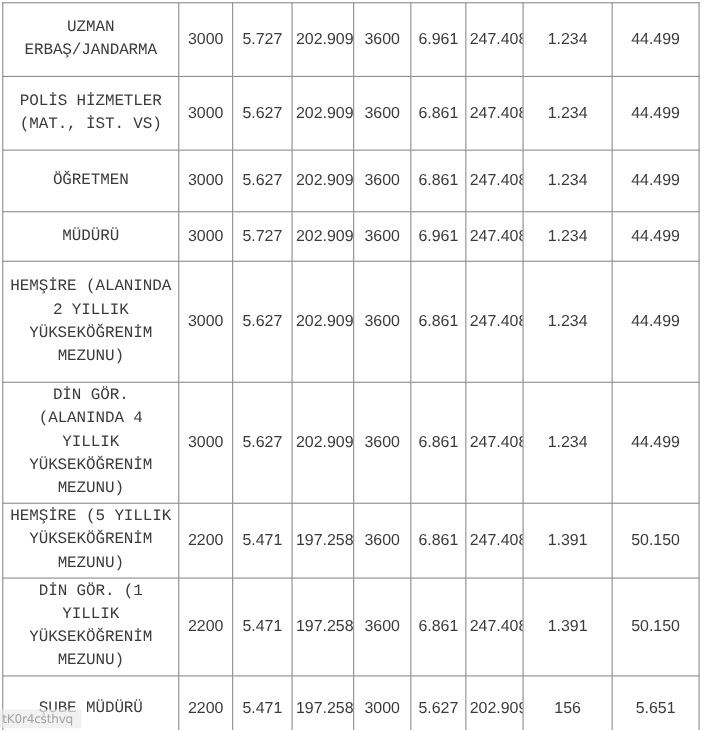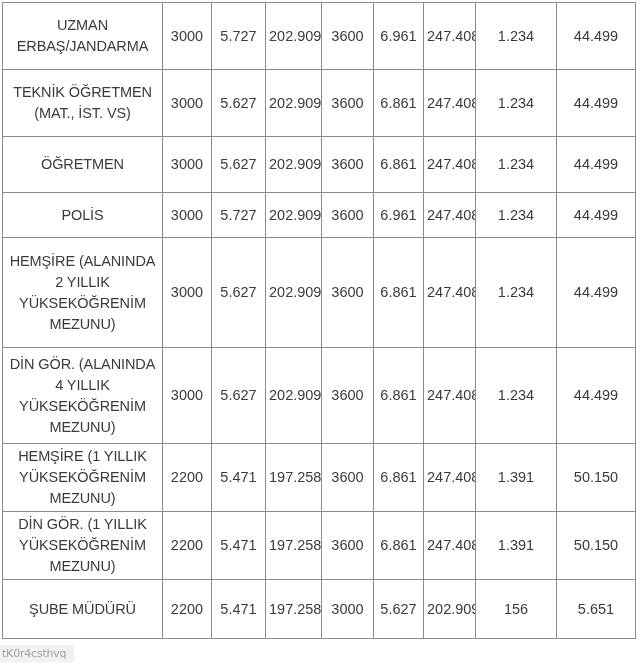--- a/index.html
+++ b/index.html
@@ -32,20 +32,21 @@
     text-align: center;
     vertical-align: middle;
     padding: 2px 3px;
     background: #ffffff;
     overflow: hidden;
   }
 
   td.title-cell {
     font-size: 14.5px;
     letter-spacing: -0.1px;
+    font-family: Liberation Mono, monospace;
   }
 
   
   col.c-title  { width: 160px; }
   col.c-n1     { width: 49px;  }
   col.c-n2     { width: 54px;  }
   col.c-n3     { width: 56px;  }
   col.c-n4     { width: 52px;  }
   col.c-n5     { width: 50px;  }
   col.c-n6     { width: 52px;  }
@@ -94,21 +95,21 @@
       <td>5.727</td>
       <td>202.909</td>
       <td>3600</td>
       <td>6.961</td>
       <td>247.408</td>
       <td>1.234</td>
       <td>44.499</td>
     </tr>
 
     <tr style="height:67px">
-      <td class="title-cell">TEKNİK ÖĞRETMEN (MAT., İST. VS)</td>
+      <td class="title-cell">POLİS HİZMETLER (MAT., İST. VS)</td>
       <td>3000</td>
       <td>5.627</td>
       <td>202.909</td>
       <td>3600</td>
       <td>6.861</td>
       <td>247.408</td>
       <td>1.234</td>
       <td>44.499</td>
     </tr>
 
@@ -118,21 +119,21 @@
       <td>5.627</td>
       <td>202.909</td>
       <td>3600</td>
       <td>6.861</td>
       <td>247.408</td>
       <td>1.234</td>
       <td>44.499</td>
     </tr>
 
     <tr style="height:45px">
-      <td class="title-cell">POLİS</td>
+      <td class="title-cell">MÜDÜRÜ</td>
       <td>3000</td>
       <td>5.727</td>
       <td>202.909</td>
       <td>3600</td>
       <td>6.961</td>
       <td>247.408</td>
       <td>1.234</td>
       <td>44.499</td>
     </tr>
 
@@ -154,21 +155,21 @@
       <td>5.627</td>
       <td>202.909</td>
       <td>3600</td>
       <td>6.861</td>
       <td>247.408</td>
       <td>1.234</td>
       <td>44.499</td>
     </tr>
 
     <tr style="height:65px">
-      <td class="title-cell">HEMŞİRE (1 YILLIK YÜKSEKÖĞRENİM MEZUNU)</td>
+      <td class="title-cell">HEMŞİRE (5 YILLIK YÜKSEKÖĞRENİM MEZUNU)</td>
       <td>2200</td>
       <td>5.471</td>
       <td>197.258</td>
       <td>3600</td>
       <td>6.861</td>
       <td>247.408</td>
       <td>1.391</td>
       <td>50.150</td>
     </tr>
 

